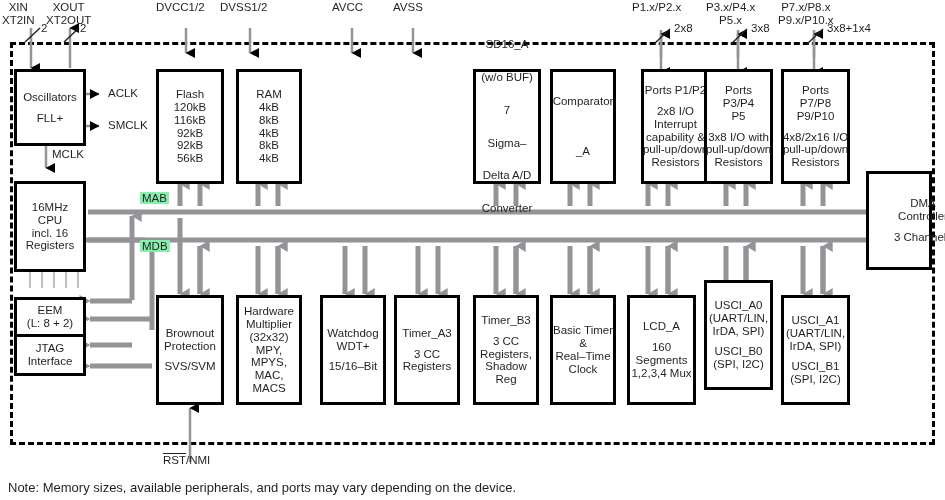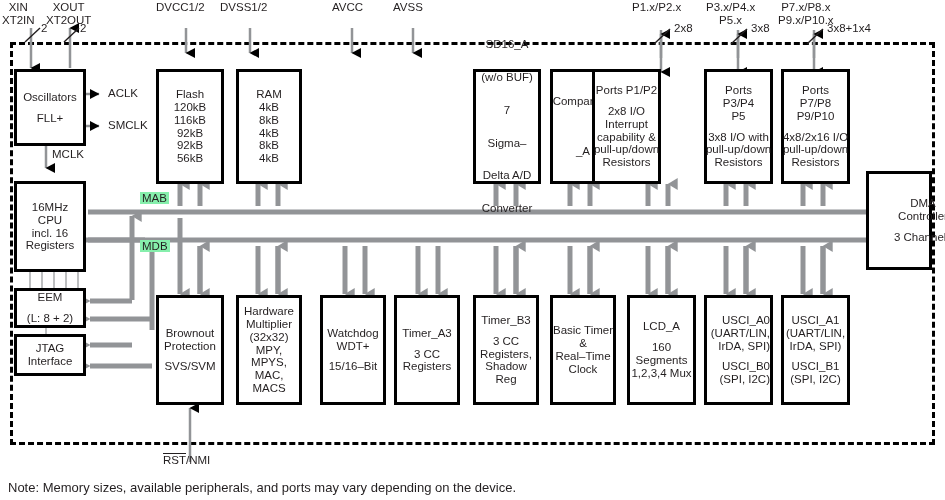--- a/index.html
+++ b/index.html
@@ -245,21 +245,21 @@
     <span class="ln">FLL+</span>
   </div>
 
   <div class="blk" style="left:14px;top:181px;width:72px;height:91px;">
     <span class="ln">16MHz</span>
     <span class="ln">CPU</span>
     <span class="ln">incl. 16</span>
     <span class="ln">Registers</span>
   </div>
 
-  <div class="blk" style="left:14px;top:288px;width:72px;height:40px;justify-content:space-between;">
+  <div class="blk" style="left:14px;top:297px;width:72px;height:40px;">
     <span class="ln">EEM</span>
     <span class="ln">(L: 8 + 2)</span>
   </div>
 
   <div class="blk" style="left:14px;top:334px;width:72px;height:42px;">
     <span class="ln">JTAG</span>
     <span class="ln">Interface</span>
   </div>
 
   <div class="blk" style="left:156px;top:69px;width:68px;height:115px;">
@@ -287,21 +287,21 @@
     <span class="ln">Sigma–</span>
     <span class="ln">Delta A/D</span>
     <span class="ln">Converter</span>
   </div>
 
   <div class="blk" style="left:550px;top:69px;width:66px;height:115px;gap:37px;">
     <span class="ln">Comparator</span>
     <span class="ln">_A</span>
   </div>
 
-  <div class="blk" style="left:592px;top:69px;width:69px;height:115px;">
+  <div class="blk" style="left:641px;top:69px;width:69px;height:115px;">
     <span class="ln">Ports P1/P2</span>
     <span class="gap"></span>
     <span class="ln">2x8 I/O</span>
     <span class="ln">Interrupt</span>
     <span class="ln">capability &amp;</span>
     <span class="ln">pull-up/down</span>
     <span class="ln">Resistors</span>
   </div>
 
   <div class="blk" style="left:704px;top:69px;width:69px;height:115px;">
@@ -379,21 +379,21 @@
   </div>
 
   <div class="blk" style="left:627px;top:295px;width:69px;height:110px;">
     <span class="ln">LCD_A</span>
     <span class="gap"></span>
     <span class="ln">160</span>
     <span class="ln">Segments</span>
     <span class="ln">1,2,3,4 Mux</span>
   </div>
 
-  <div class="blk" style="left:704px;top:295px;width:69px;height:110px;align-items:flex-end;">
+  <div class="blk" style="left:704px;top:280px;width:69px;height:110px;">
     <span class="ln">USCI_A0</span>
     <span class="ln">(UART/LIN,</span>
     <span class="ln">IrDA, SPI)</span>
     <span class="gap"></span>
     <span class="ln">USCI_B0</span>
     <span class="ln">(SPI, I2C)</span>
   </div>
 
   <div class="blk" style="left:781px;top:295px;width:69px;height:110px;">
     <span class="ln">USCI_A1</span>

